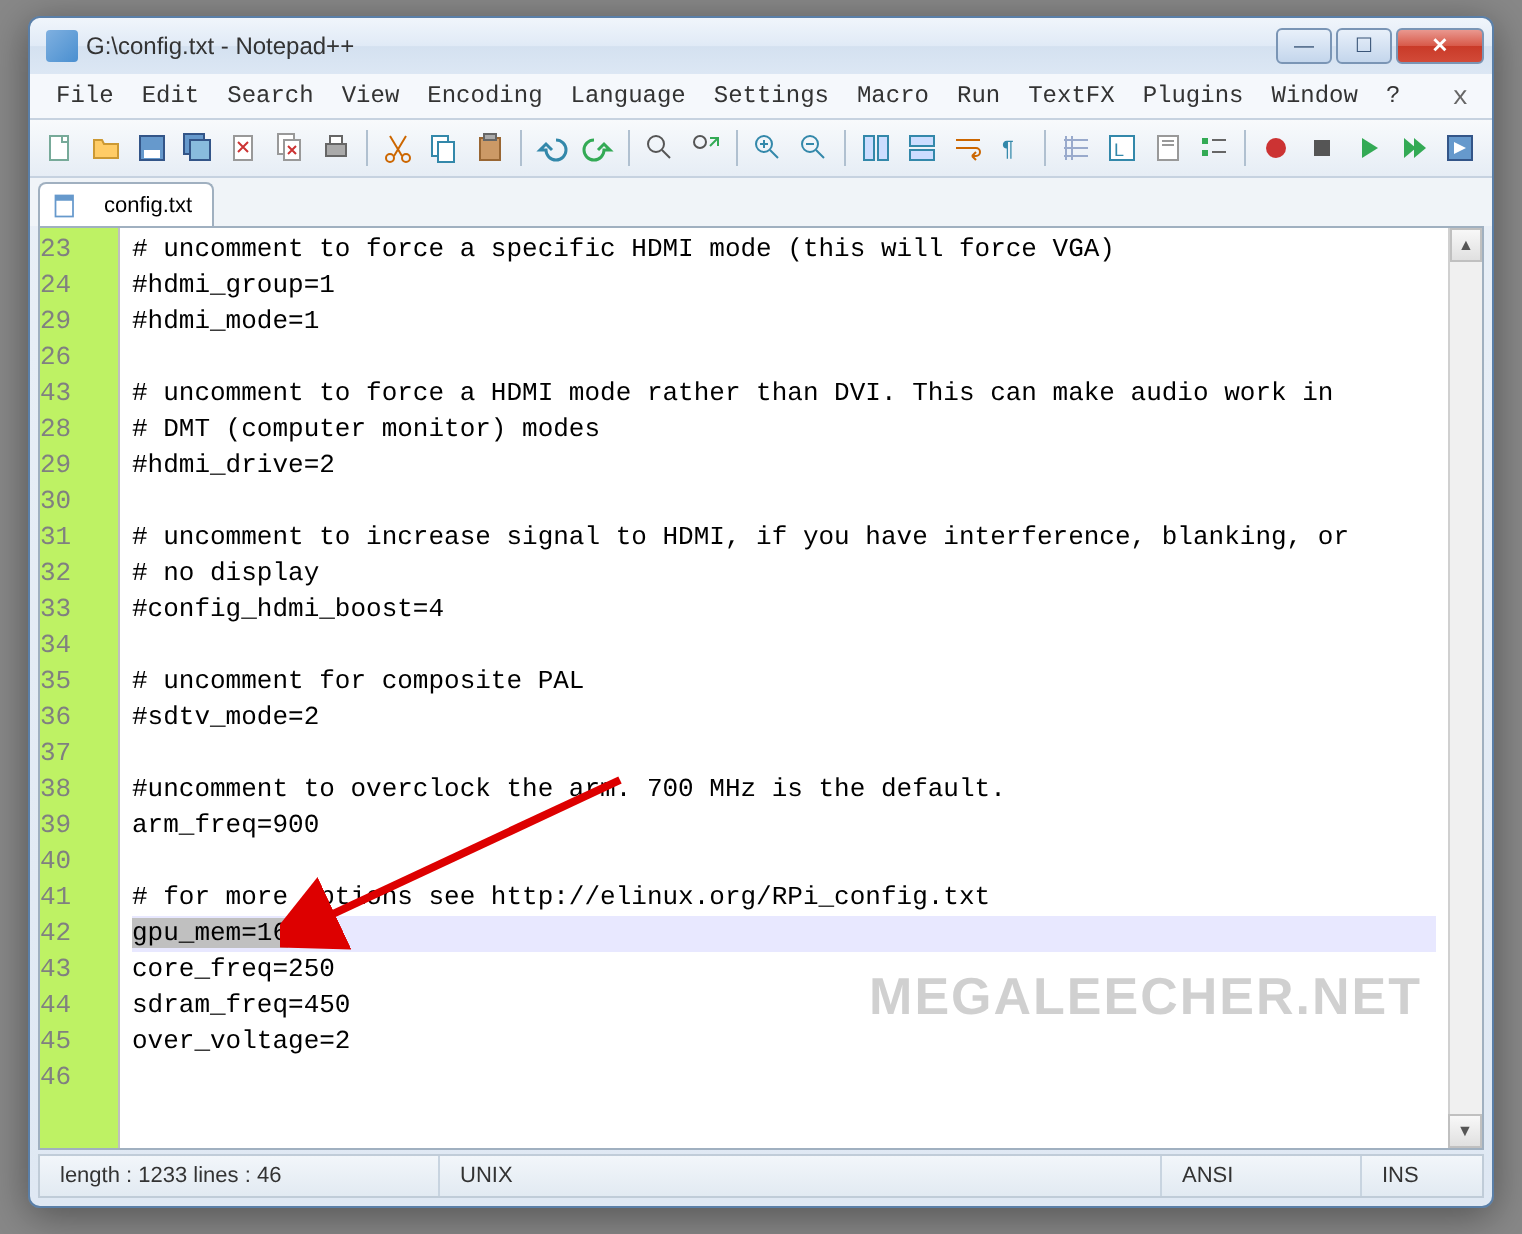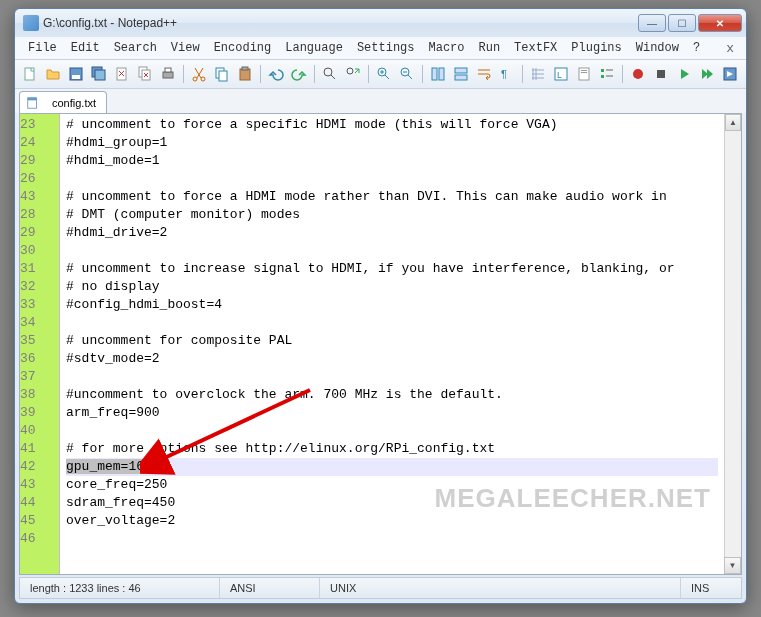--- a/index.html
+++ b/index.html
@@ -297,17 +297,17 @@
             <path d="M0 0L10 5L0 10z" fill="#d00"></path>
           </marker>
         </defs>
       <line x1="170" y1="10" x2="20" y2="80" stroke="#d00" stroke-width="4" marker-end="url(#ah)"></line>
     </svg>
     <div class="watermark">MEGALEECHER.NET</div>
   </div>
 
   <div class="statusbar">
     <div class="status-cell" style="width:200px">length : 1233    lines : 46</div>
+    <div class="status-cell wide">UNIX</div>
     <div class="status-cell" style="width:100px">ANSI</div>
-    <div class="status-cell wide">UNIX</div>
     <div class="status-cell" style="width:60px;border-right:none">INS</div>
   </div>
 </div>
 
 </body></html>

